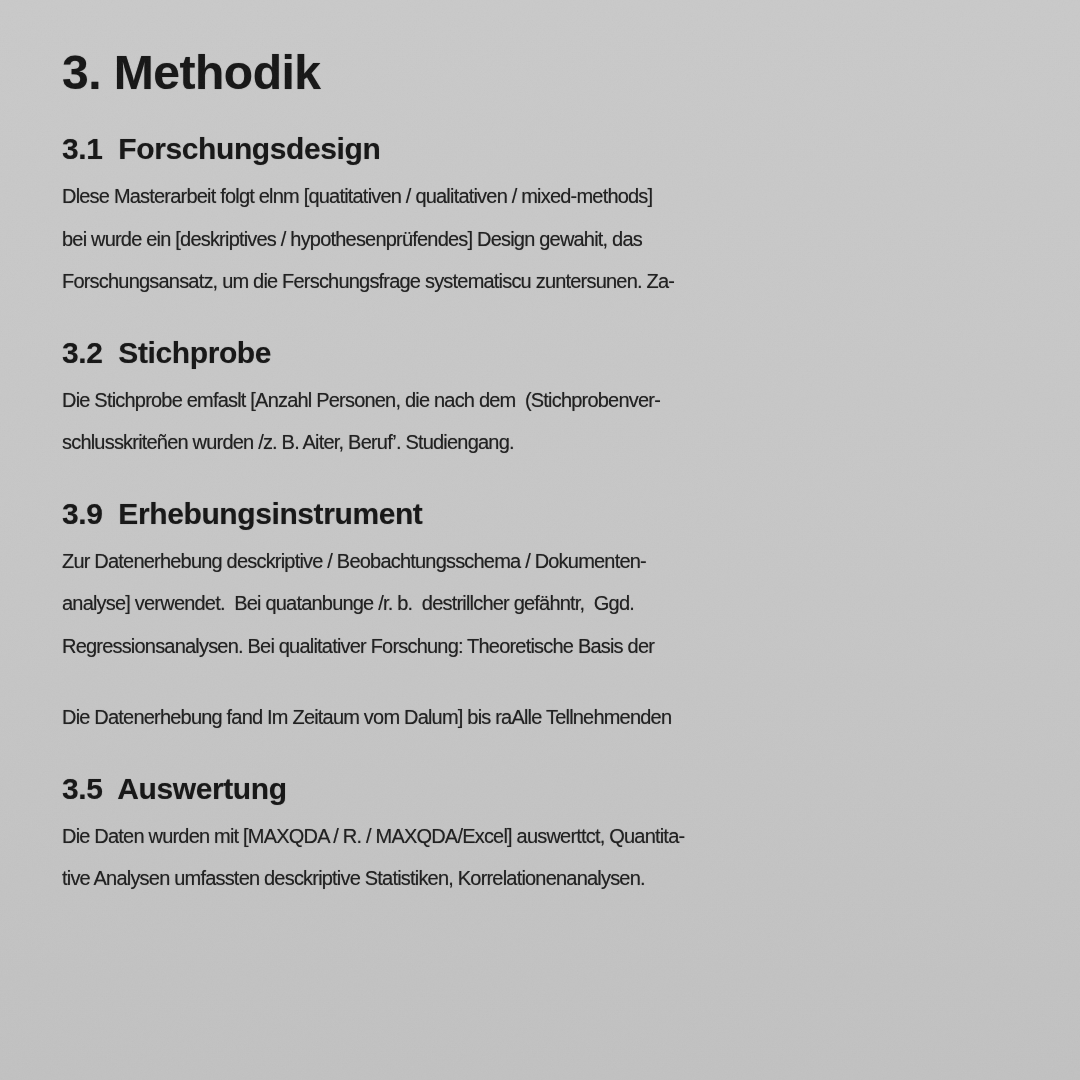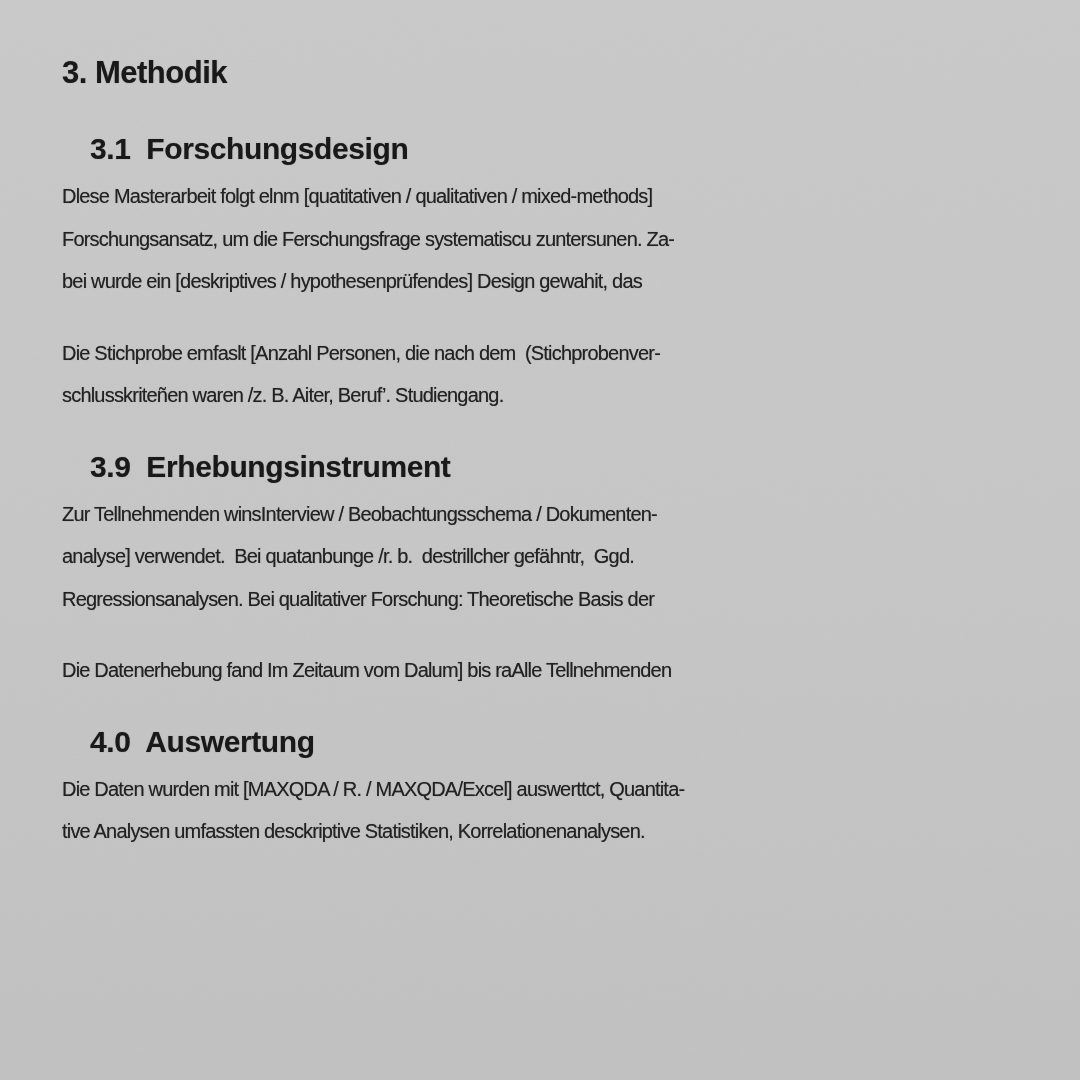--- a/index.html
+++ b/index.html
@@ -9,40 +9,39 @@
     background: linear-gradient(180deg, #c9c9c9 0%, #c6c6c6 55%, #c1c1c1 100%);
   }
   .page {
     position: relative;
     width: 1080px;
     height: 1080px;
     padding: 50px 58px 0 62px;
     color: var(--text, #1e1e1e);
   }
   .doc-title {
-    font-size: 31px;
+    font-size: 48px;
     font-weight: bold;
     line-height: 46px;
     letter-spacing: -0.5px;
     color: var(--heading, #151515);
     white-space: pre;
     text-shadow: 0 0 1px rgba(20,20,20,0.45);
     margin-bottom: 32px;
   }
   .section { margin-top: 29px; }
   .section-heading {
     font-size: 30px;
     font-weight: bold;
     line-height: 42px;
     letter-spacing: -0.4px;
     color: var(--heading, #151515);
     white-space: pre;
     text-shadow: 0 0 1px rgba(20,20,20,0.4);
     margin-bottom: 5px;
-    margin-left: 28px;
   }
   .body-line {
     font-size: 20px;
     line-height: 42.5px;
     letter-spacing: -0.8px;
     white-space: pre;
     color: var(--text, #1e1e1e);
     text-shadow: 0 0 0.7px rgba(25,25,25,0.55);
   }
   .grain {
@@ -57,42 +56,43 @@
 </head>
 <body>
 
 <div class="page">
 
   <div class="doc-title">3. Methodik</div>
 
   <div class="section">
     <div class="section-heading">3.1  Forschungsdesign</div>
     <div class="body-line">Dlese Masterarbeit folgt elnm [quatitativen / qualitativen / mixed-methods]</div>
+    <div class="body-line">bei wurde ein [deskriptives / hypothesenprüfendes] Design gewahit, das</div>
     <div class="body-line">Forschungsansatz, um die Ferschungsfrage systematiscu zuntersunen. Za-</div>
-    <div class="body-line">bei wurde ein [deskriptives / hypothesenprüfendes] Design gewahit, das</div>
   </div>
 
   <div class="section">
+    <div class="section-heading">3.2  Stichprobe</div>
     <div class="body-line">Die Stichprobe emfaslt [Anzahl Personen, die nach dem  (Stichprobenver-</div>
-    <div class="body-line">schlusskriteñen waren /z. B. Aiter, Beruf’. Studiengang.</div>
+    <div class="body-line">schlusskriteñen wurden /z. B. Aiter, Beruf’. Studiengang.</div>
   </div>
 
   <div class="section">
     <div class="section-heading">3.9  Erhebungsinstrument</div>
-    <div class="body-line">Zur Tellnehmenden winsInterview / Beobachtungsschema / Dokumenten-</div>
+    <div class="body-line">Zur Datenerhebung desckriptive / Beobachtungsschema / Dokumenten-</div>
     <div class="body-line">analyse] verwendet.  Bei quatanbunge /r. b.  destrillcher gefähntr,  Ggd.</div>
     <div class="body-line">Regressionsanalysen. Bei qualitativer Forschung: Theoretische Basis der</div>
   </div>
 
   <div class="section">
     <div class="body-line">Die Datenerhebung fand Im Zeitaum vom Dalum] bis raAlle Tellnehmenden</div>
   </div>
 
   <div class="section">
-    <div class="section-heading">4.0  Auswertung</div>
+    <div class="section-heading">3.5  Auswertung</div>
     <div class="body-line">Die Daten wurden mit [MAXQDA / R. / MAXQDA/Excel] auswerttct, Quantita-</div>
     <div class="body-line">tive Analysen umfassten desckriptive Statistiken, Korrelationenanalysen.</div>
   </div>
 
   <svg class="grain" xmlns="http://www.w3.org/2000/svg" width="1080" height="1080">
     <filter id="grainFilter">
       <feTurbulence type="fractalNoise" baseFrequency="0.8" numOctaves="2" stitchTiles="stitch"></feTurbulence>
       <feColorMatrix type="saturate" values="0"></feColorMatrix>
       <feComponentTransfer>
         <feFuncA type="linear" slope="0.10" intercept="0"></feFuncA>

